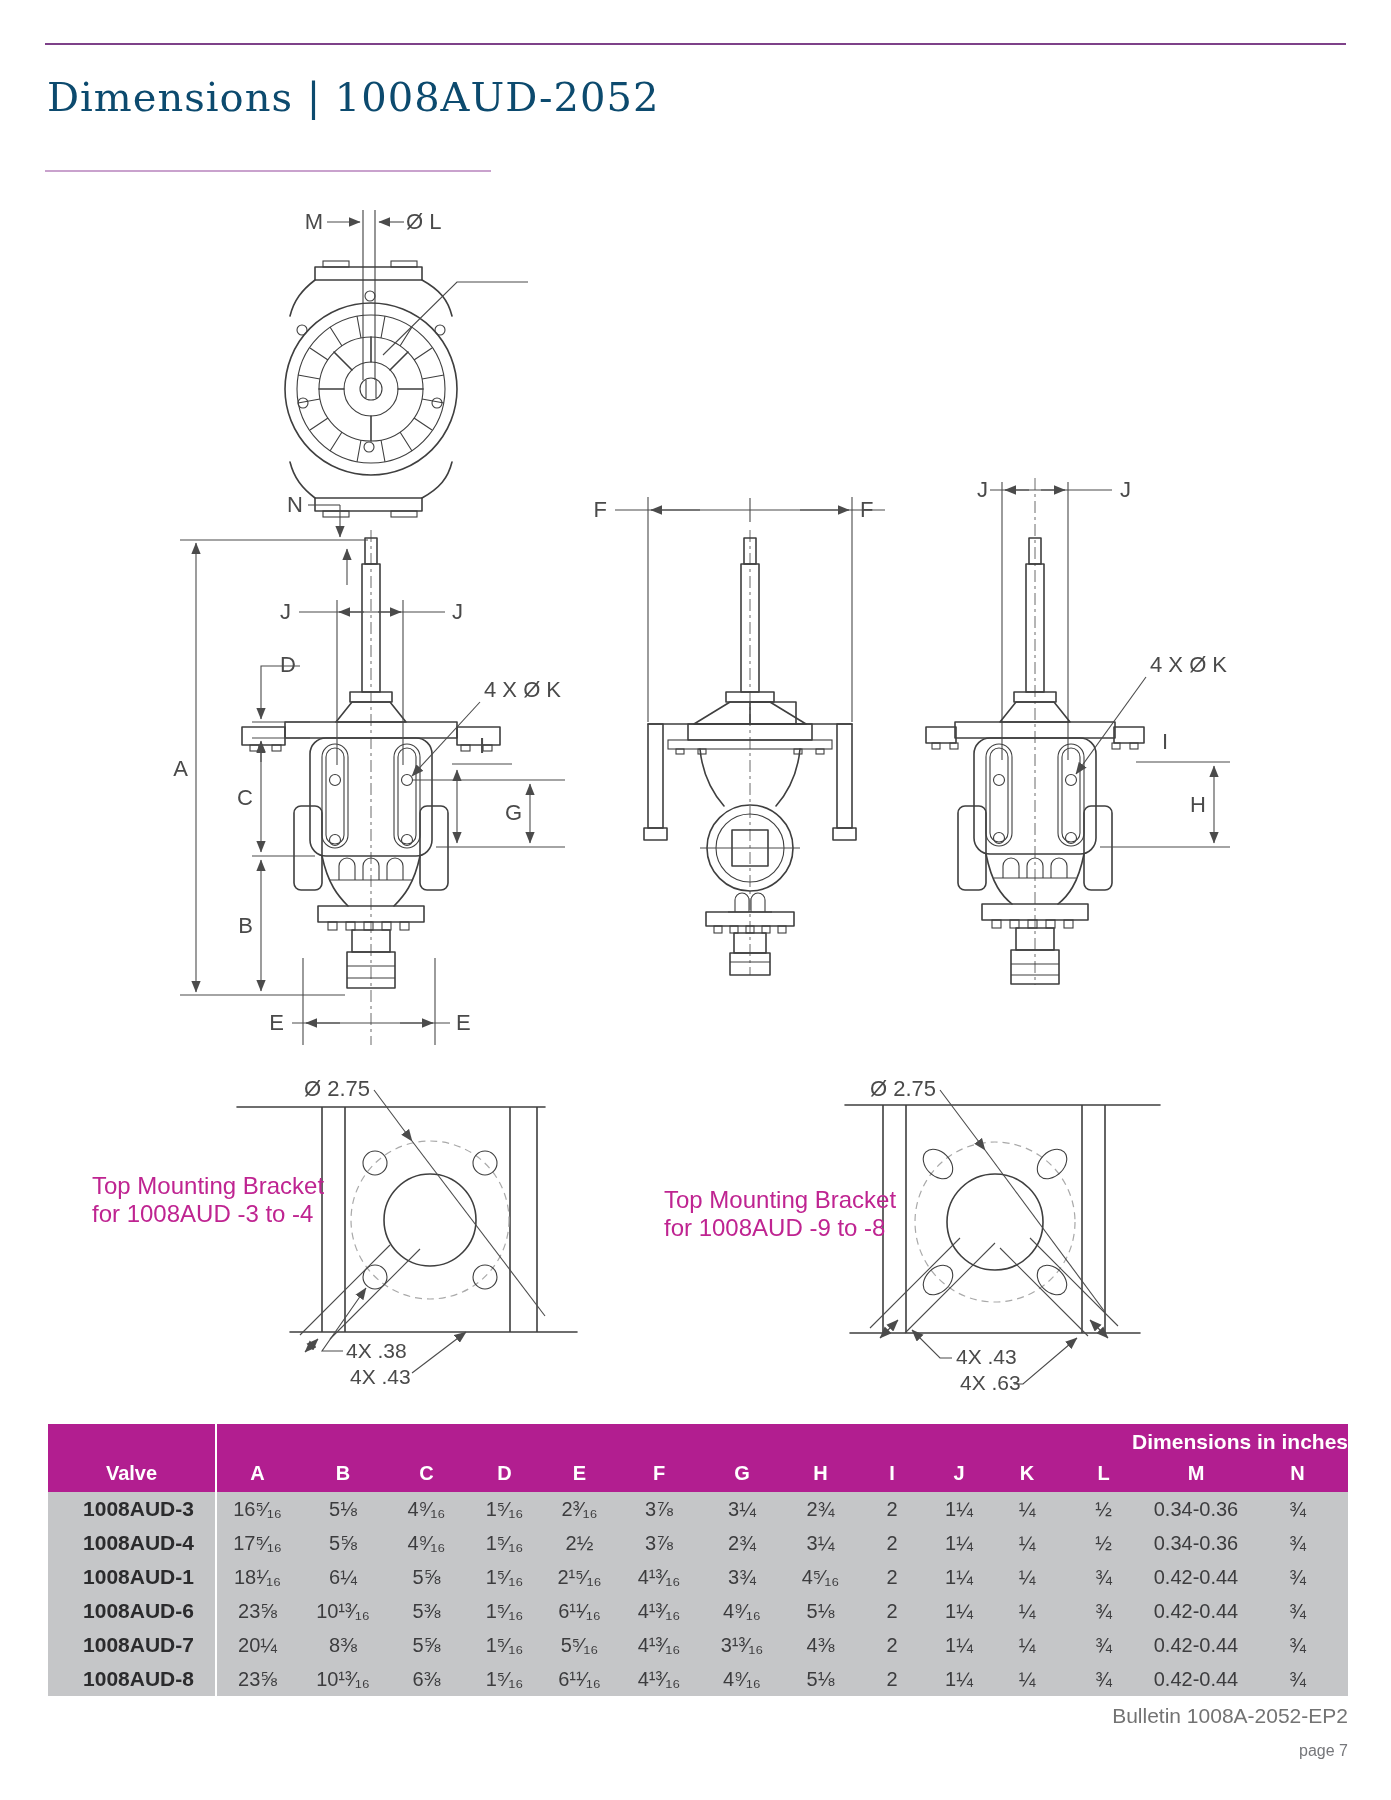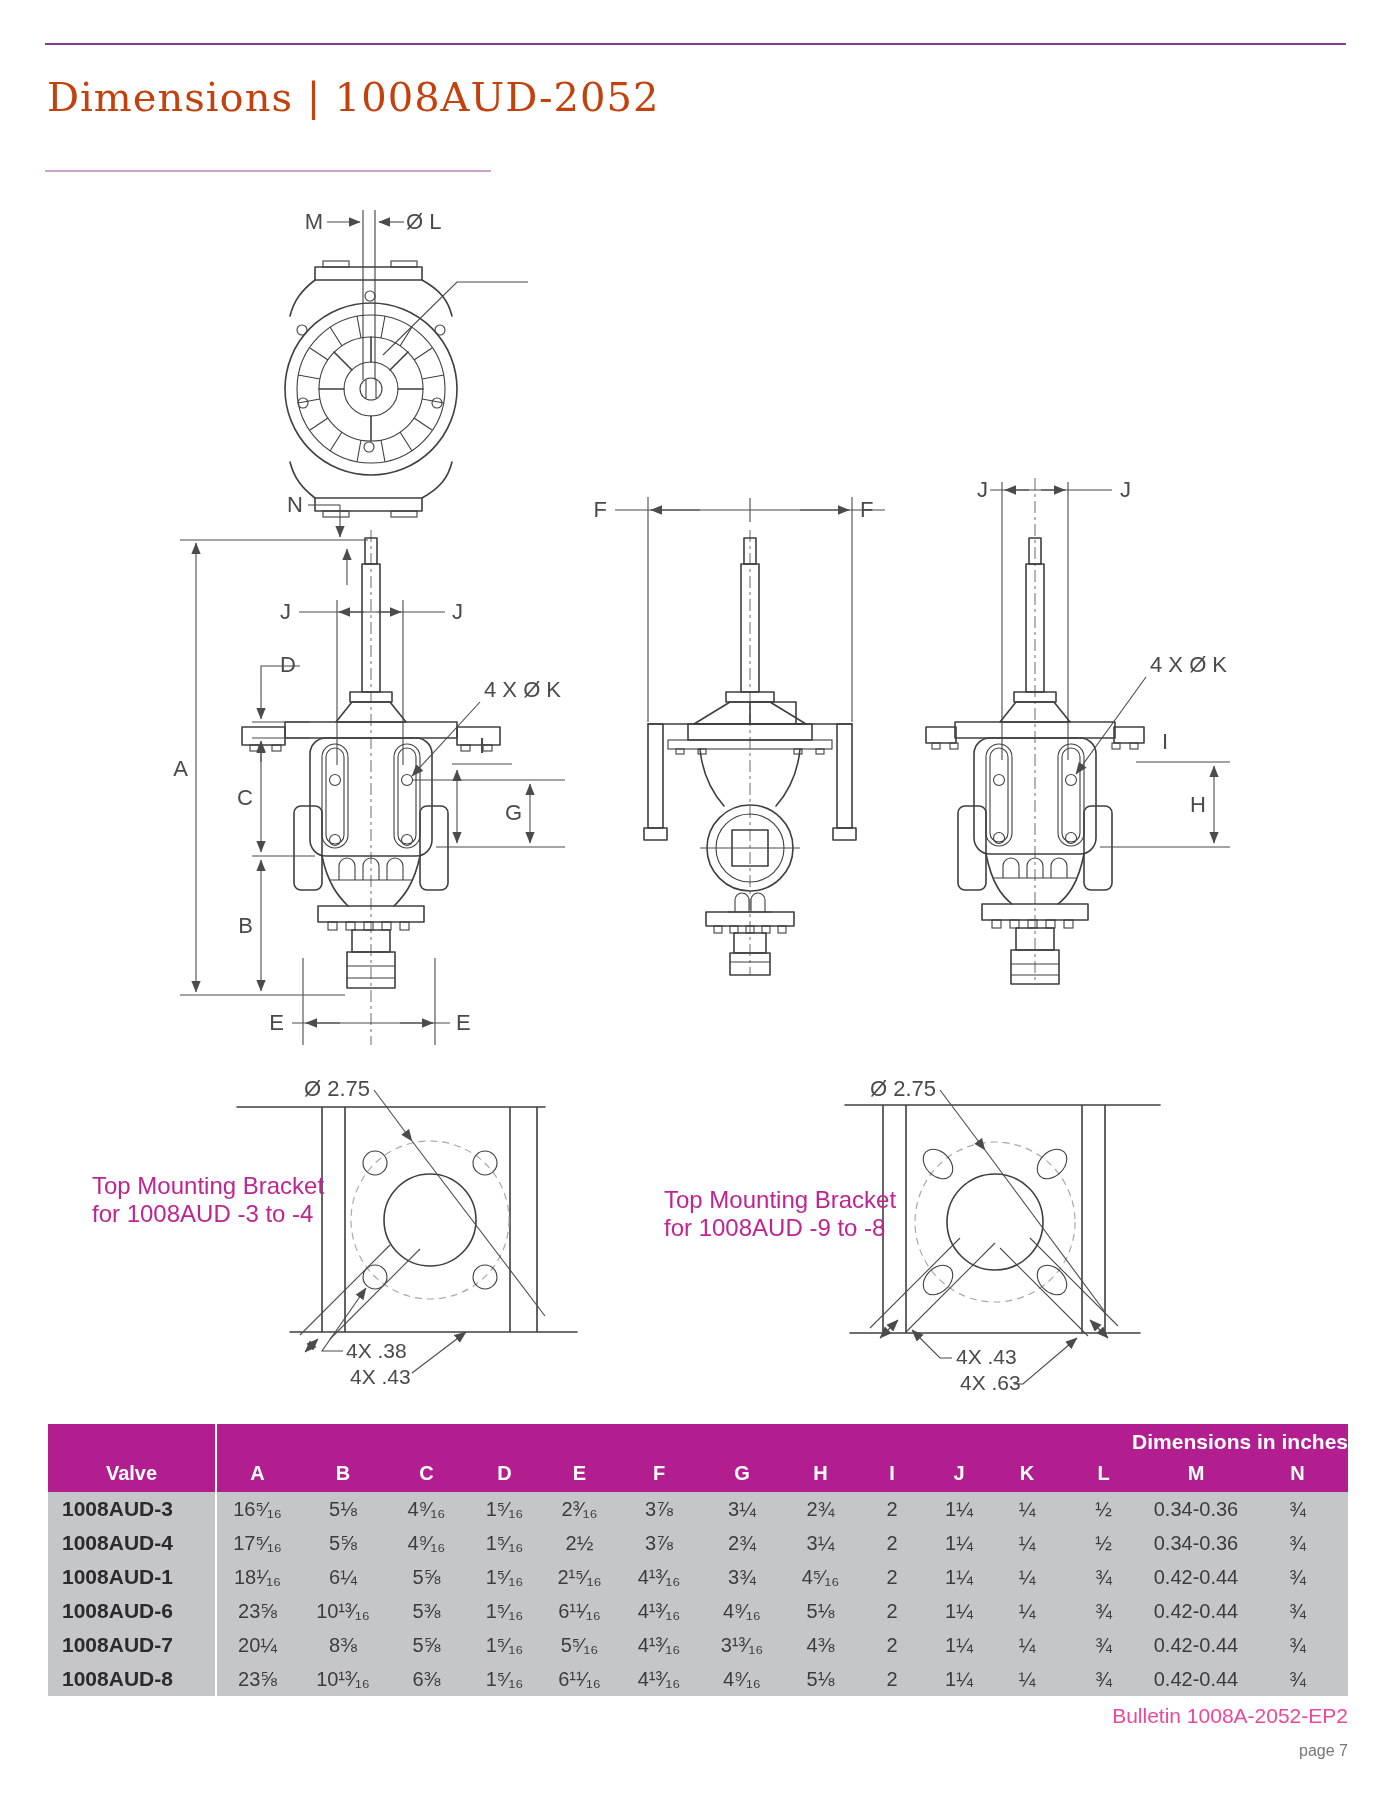--- a/index.html
+++ b/index.html
@@ -1,20 +1,20 @@
 <!DOCTYPE html>
 <html><head>
 <meta charset="utf-8">
 <style>
   html,body{margin:0;padding:0;background:#e8e8e8;}
   .page{position:relative;width:1391px;height:1800px;background:#ffffff;margin:0 auto;
         font-family:"Liberation Sans",sans-serif;overflow:hidden;}
   .toprule{position:absolute;left:45px;top:43px;width:1301px;height:0;border-top:2px solid #7e4189;}
   .page-title{position:absolute;left:47px;top:74px;font-family:"DejaVu Serif",serif;
-        font-size:40px;color:#c2410c;letter-spacing:1px;white-space:nowrap;}
+        font-size:40px;color:#0c4a6e;letter-spacing:1px;white-space:nowrap;}
   .subrule{position:absolute;left:45px;top:170px;width:446px;height:0;border-top:2px solid #c9a2cd;}
 
   .bracket-caption{position:absolute;font-size:24px;color:#bf2491;line-height:28px;white-space:nowrap;}
   #cap1{left:92px;top:1172px;}
   #cap2{left:664px;top:1186px;}
 
   svg.drawings{position:absolute;left:0;top:140px;}
   .obj{stroke:#3f3f3f;stroke-width:1.6;fill:none;stroke-linejoin:round;stroke-linecap:round;}
   .obj2{stroke:#3f3f3f;stroke-width:1.1;fill:none;}
   .dim{stroke:#4b4b4b;stroke-width:1.1;fill:none;}
@@ -25,25 +25,25 @@
 
   .dim-table{position:absolute;left:48px;top:1424px;width:1300px;}
   .t-header{position:relative;height:68px;background:#b21e90;color:#fff;}
   .span-title{position:absolute;left:167px;right:0;top:6px;text-align:right;font-weight:bold;font-size:21px;}
   .head-row{position:absolute;bottom:7px;left:0;right:0;}
   .t-grid{display:grid;grid-template-columns:167px 85px 86px 81px 75px 75px 84px 82px 75px 68px 66px 70px 83px 102px 101px;align-items:center;}
   .head-row .cell{text-align:center;font-weight:bold;font-size:20px;}
   .valve-head{font-size:21px;}
   .t-row{height:34px;background:#c5c6c8;line-height:34px;}
   .t-row .cell{text-align:center;font-size:20px;color:#3c3c3e;white-space:nowrap;}
-  .t-row .valve-cell{text-align:left;padding-left:14px;font-weight:bold;font-size:21px;color:#2b2b2d;}
+  .t-row .valve-cell{text-align:center;padding-left:14px;font-weight:bold;font-size:21px;color:#2b2b2d;}
   .v-divider{position:absolute;left:167px;top:0;bottom:0;width:2px;background:#ffffff;}
 
   .footnote{position:absolute;left:45px;top:1700px;font-size:19px;color:#85868a;}
-  .bulletin{position:absolute;right:43px;top:1704px;font-size:21px;color:#ec4899;}
+  .bulletin{position:absolute;right:43px;top:1704px;font-size:21px;color:#737373;}
   .pagenum{position:absolute;right:43px;top:1742px;font-size:16px;color:#76777b;}
 </style>
 </head>
 <body>
 
 <div class="page">
 
   <div class="toprule"></div>
   <div class="page-title">Dimensions | 1008AUD-2052</div>
   <div class="subrule"></div>

